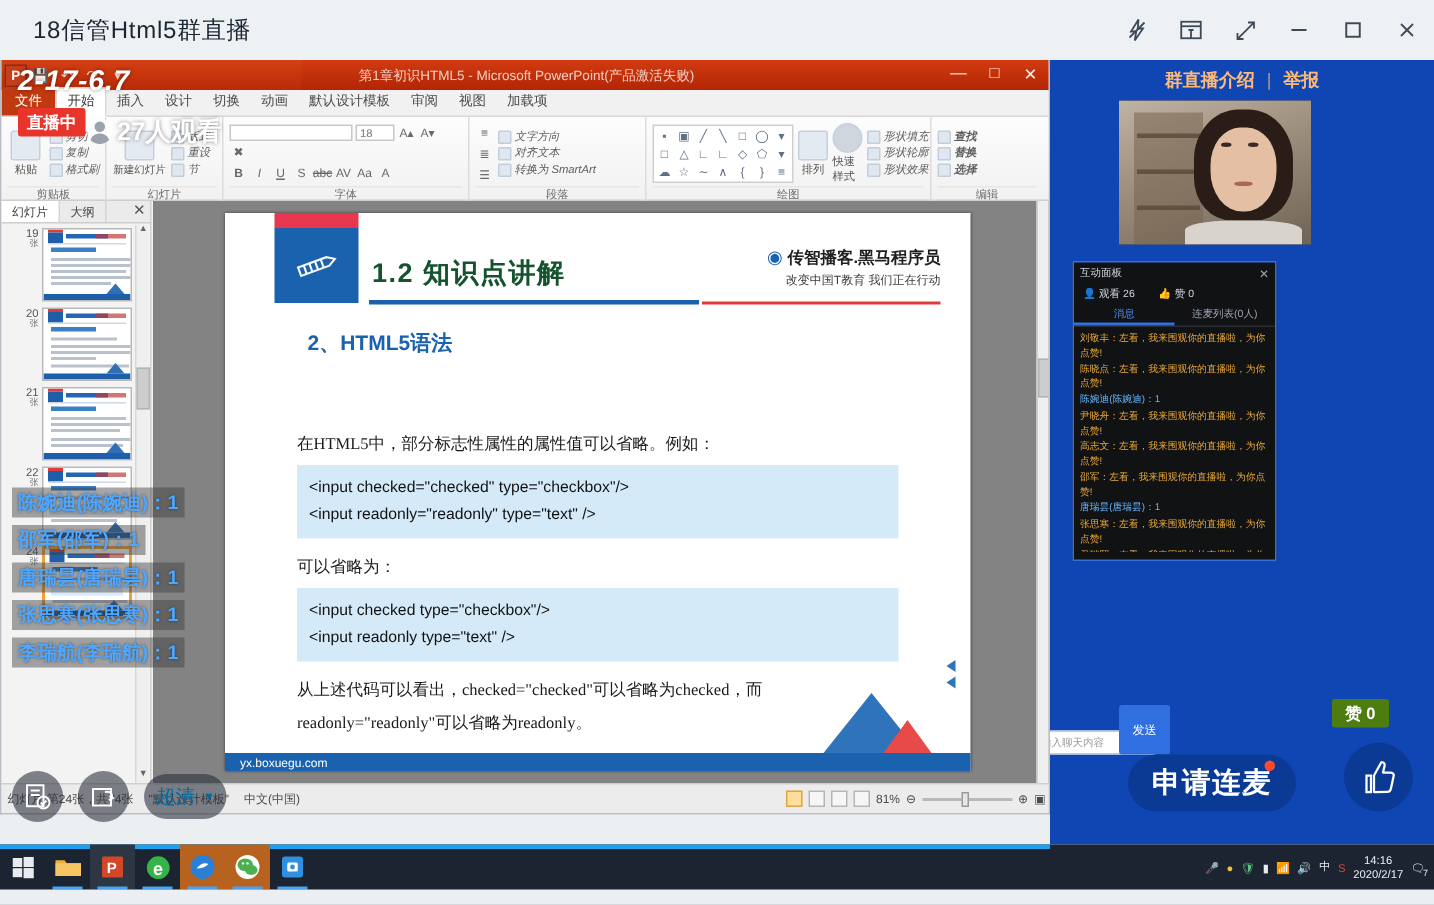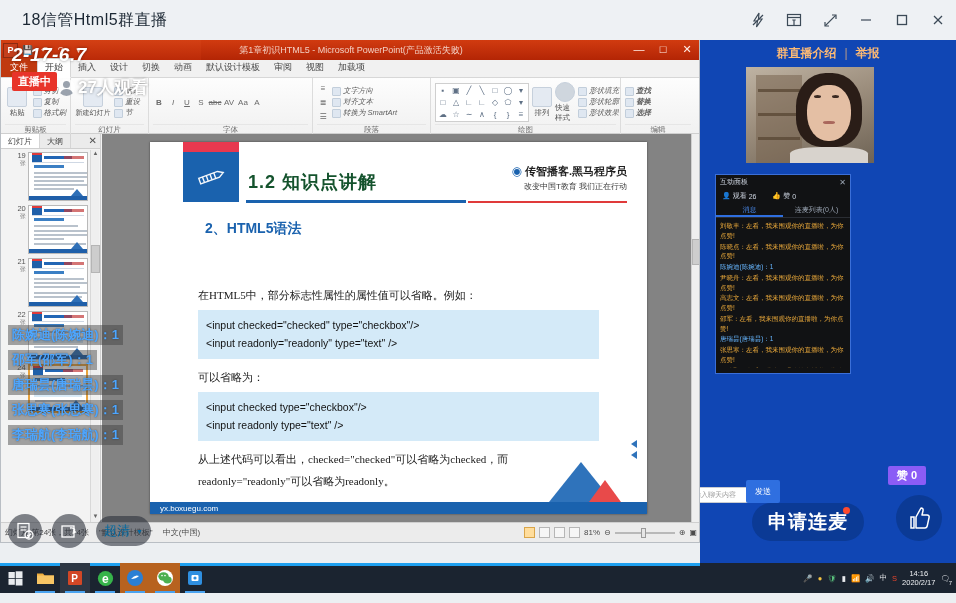--- a/index.html
+++ b/index.html
@@ -225,24 +225,24 @@
   .panel-tabs { display:flex; height:15px; border-bottom:1px solid #2a2d33; }
   .panel-tabs .pt { flex:1; text-align:center; font-size:7px; color:#9aa4b2; line-height:14px; }
   .panel-tabs .pt.active { color:#4b8ef5; border-bottom:2px solid #2f6fe0; }
   .msgs { padding:3px 4px; overflow:hidden; height:150px; }
   .msg { font-size:6.5px; line-height:1.5; color:#e9a83a; word-break:break-all; margin-bottom:1px; }
   .msg.hl { color:#67b6ff; }
 
   .sendbar { position:absolute; left:0; bottom:60px; width:110px; height:22px; }
   .inputbox { position:absolute; left:-10px; bottom:0; width:80px; height:16px; border:1px solid #c9ccd1;
               background:#fff; font-size:7px; color:#9b9b9b; padding:2px 3px; }
-  .sendbtn { position:absolute; left:46px; bottom:0; width:34px; height:23px; background:#2f6fe0; color:#fff;
+  .sendbtn { position:absolute; left:46px; bottom:0; width:34px; height:33px; background:#2f6fe0; color:#fff;
              font-size:8px; display:flex; align-items:center; justify-content:center; border-radius:2px; }
 
-  .likebadge { position:absolute; right:30px; bottom:78px; background:#8b5cf6; color:#fff;
+  .likebadge { position:absolute; right:30px; bottom:78px; background:#4d7c0f; color:#fff;
                font-size:11px; font-weight:bold; padding:2px 9px; border-radius:2px; }
   .applybtn {
     position:absolute; left:52px; bottom:22px; width:112px; height:38px; background:#0b3a95;
     border-radius:19px; color:#fff; font-size:19px; font-weight:bold;
     display:flex; align-items:center; justify-content:center; letter-spacing:1px;
   }
   .applybtn .dot { position:absolute; right:14px; top:4px; width:7px; height:7px; background:#ff4a2e; border-radius:50%; }
   .likebtn {
     position:absolute; right:14px; bottom:22px; width:46px; height:46px; border-radius:50%;
     background:#0b3a95; display:flex; align-items:center; justify-content:center;
@@ -428,20 +428,27 @@
                 <span class="mi"></span>
                 <span>节</span>
               </div>
           </div>
         </div>
         <div class="glabel">幻灯片</div>
       </div>
 
       <div class="rgroup" style="width:164px">
         <div class="gbody" style="flex-direction:column;align-items:flex-start;justify-content:center;gap:3px;">
+          <div class="fontrow">
+            <div class="fbox" style="width:82px"></div>
+            <div class="fbox" style="width:26px">18</div>
+            <span class="fglyph">A▴</span>
+            <span class="fglyph">A▾</span>
+            <span class="fglyph">✖</span>
+          </div>
           <div class="fontrow">
             <span class="fglyph" style="font-weight:bold">B</span>
             <span class="fglyph" style="font-style:italic">I</span>
             <span class="fglyph" style="text-decoration:underline">U</span>
             <span class="fglyph">S</span>
             <span class="fglyph" style="text-decoration:line-through">abc</span>
             <span class="fglyph">AV</span>
             <span class="fglyph">Aa</span>
             <span class="fglyph">A</span>
           </div>

